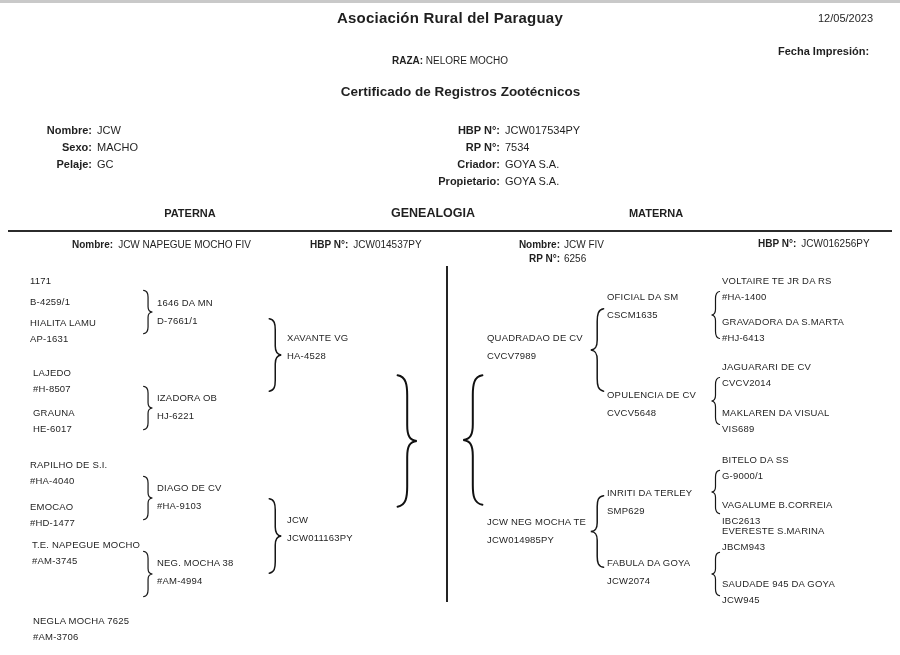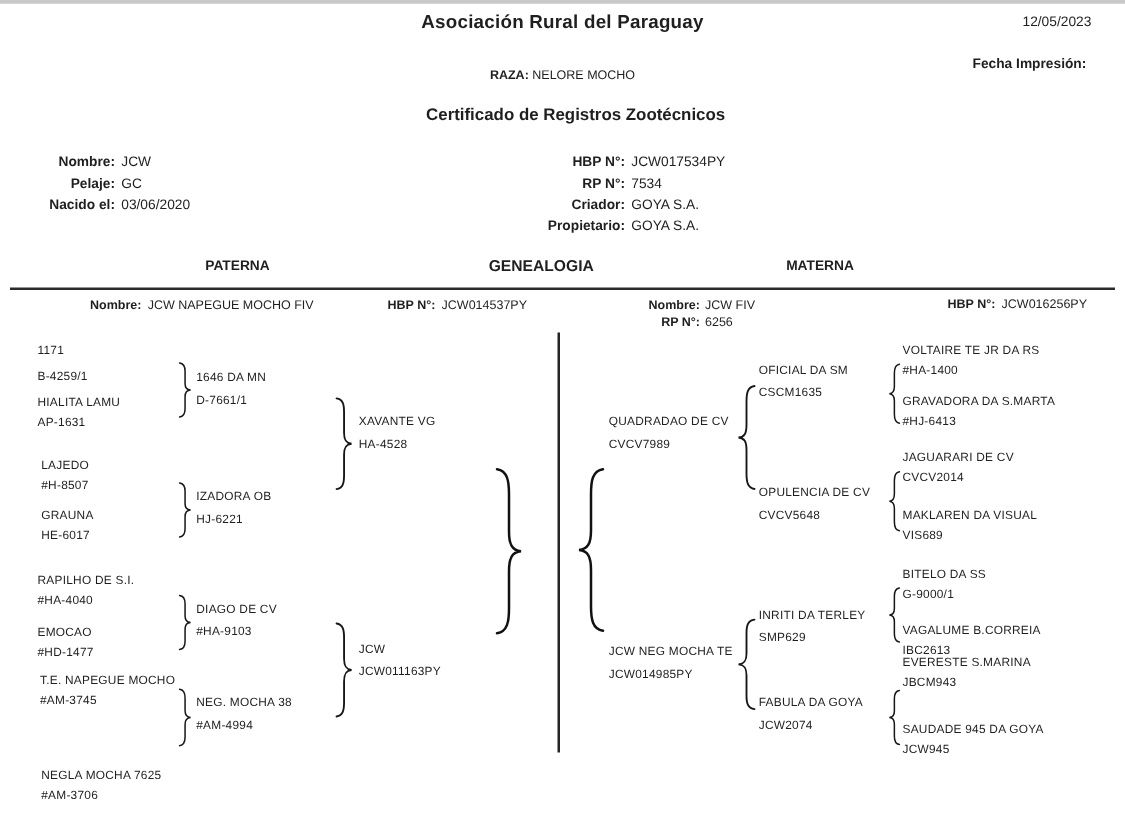--- a/index.html
+++ b/index.html
@@ -56,26 +56,26 @@
 </div>
 
 <div class="abs center cert-title">Certificado de Registros Zootécnicos</div>
 
 <div class="abs info" style="left:8px; top:122px; --lc:84px;">
   <div class="row">
     <span class="lbl">Nombre:</span>
       <span>JCW</span>
   </div>
   <div class="row">
+    <span class="lbl">Sexo:</span>
+      <span>MACHO</span>
+  </div>
+  <div class="row">
     <span class="lbl">Pelaje:</span>
       <span>GC</span>
-  </div>
-  <div class="row">
-    <span class="lbl">Nacido el:</span>
-      <span>03/06/2020</span>
   </div>
 </div>
 
 <div class="abs info" style="left:408px; top:122px; --lc:92px;">
   <div class="row">
     <span class="lbl">HBP N°:</span>
       <span>JCW017534PY</span>
   </div>
   <div class="row">
     <span class="lbl">RP N°:</span>

